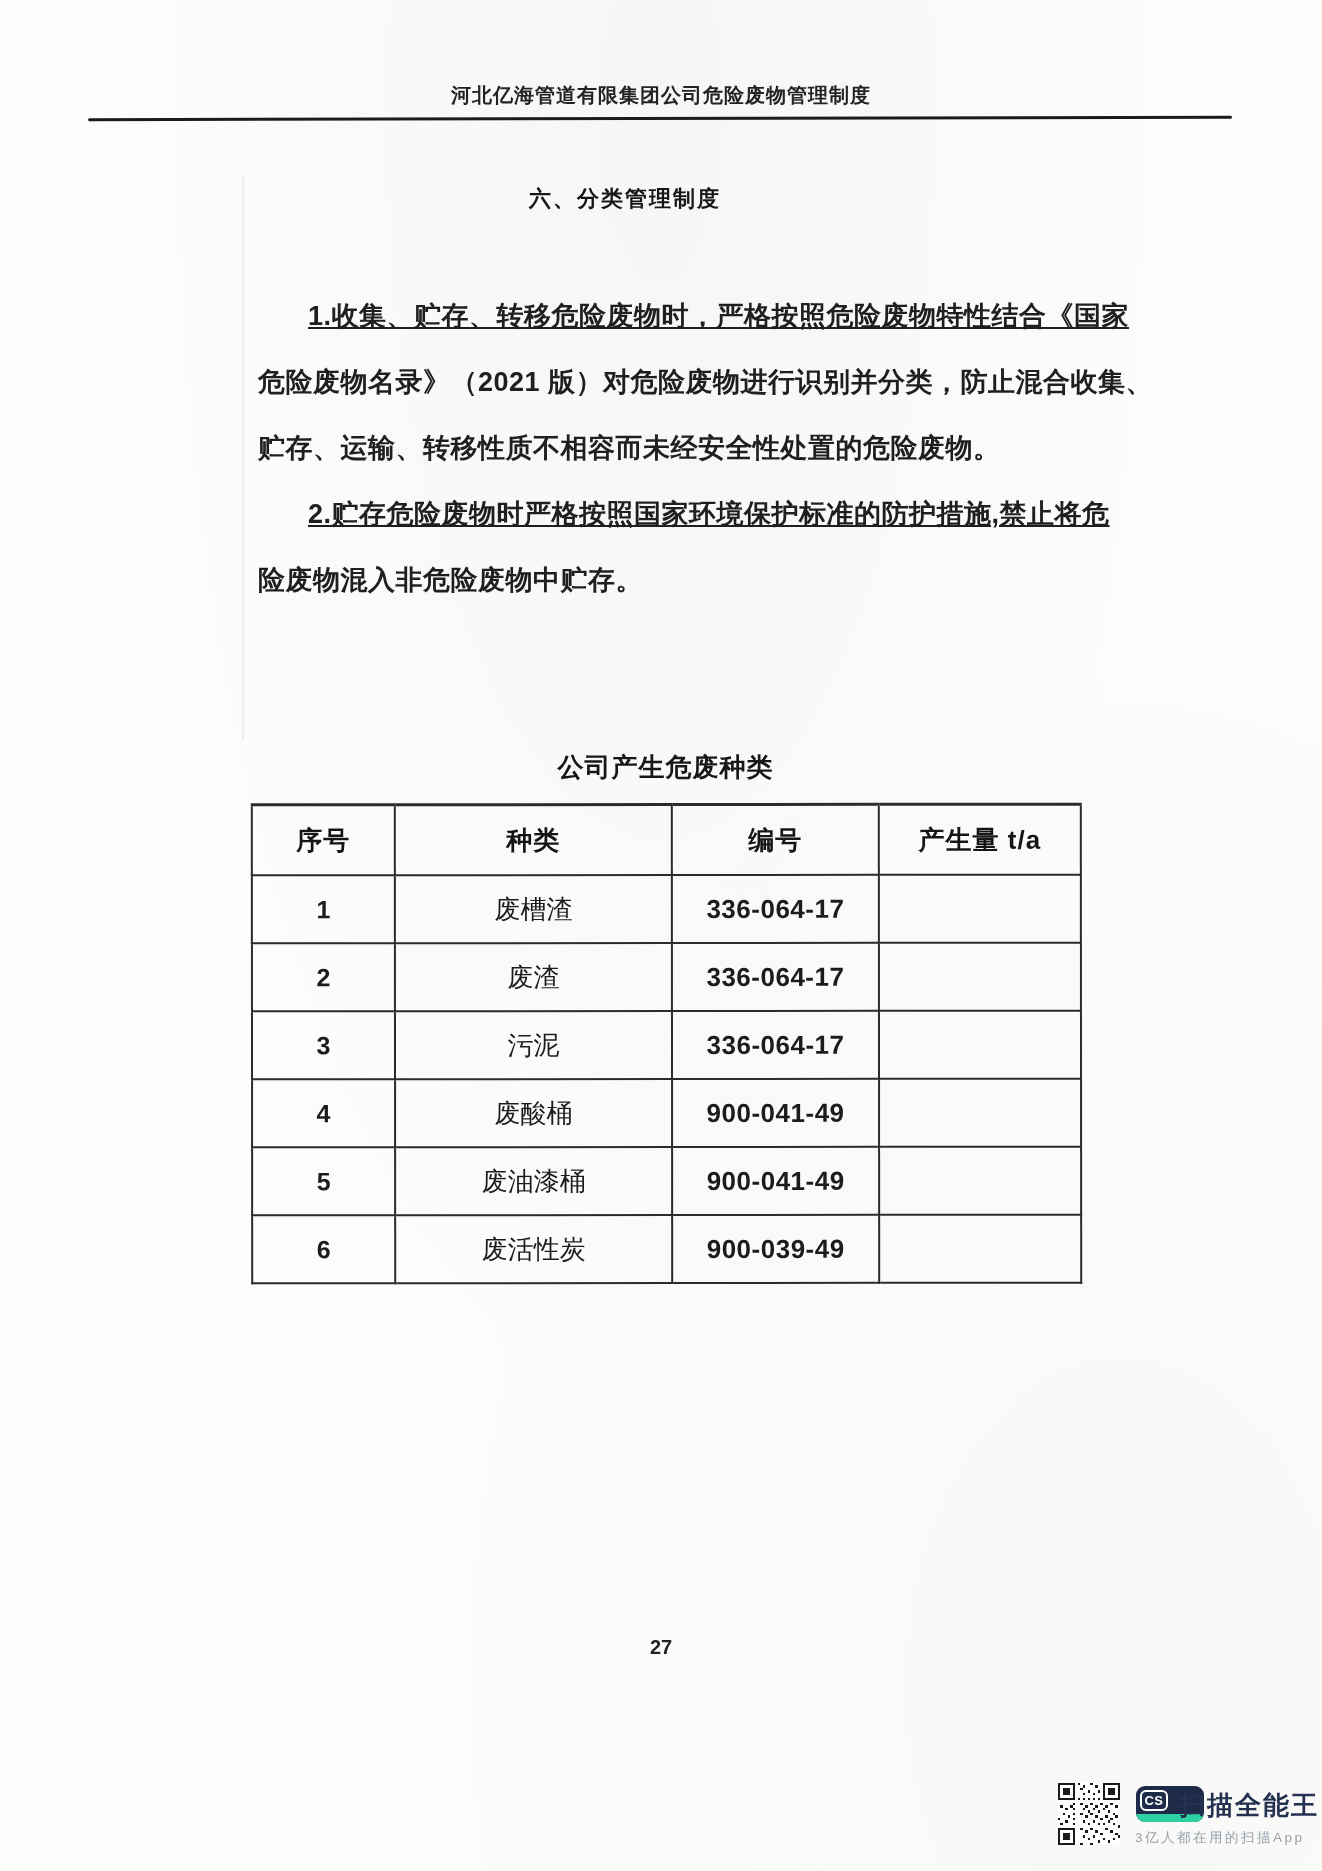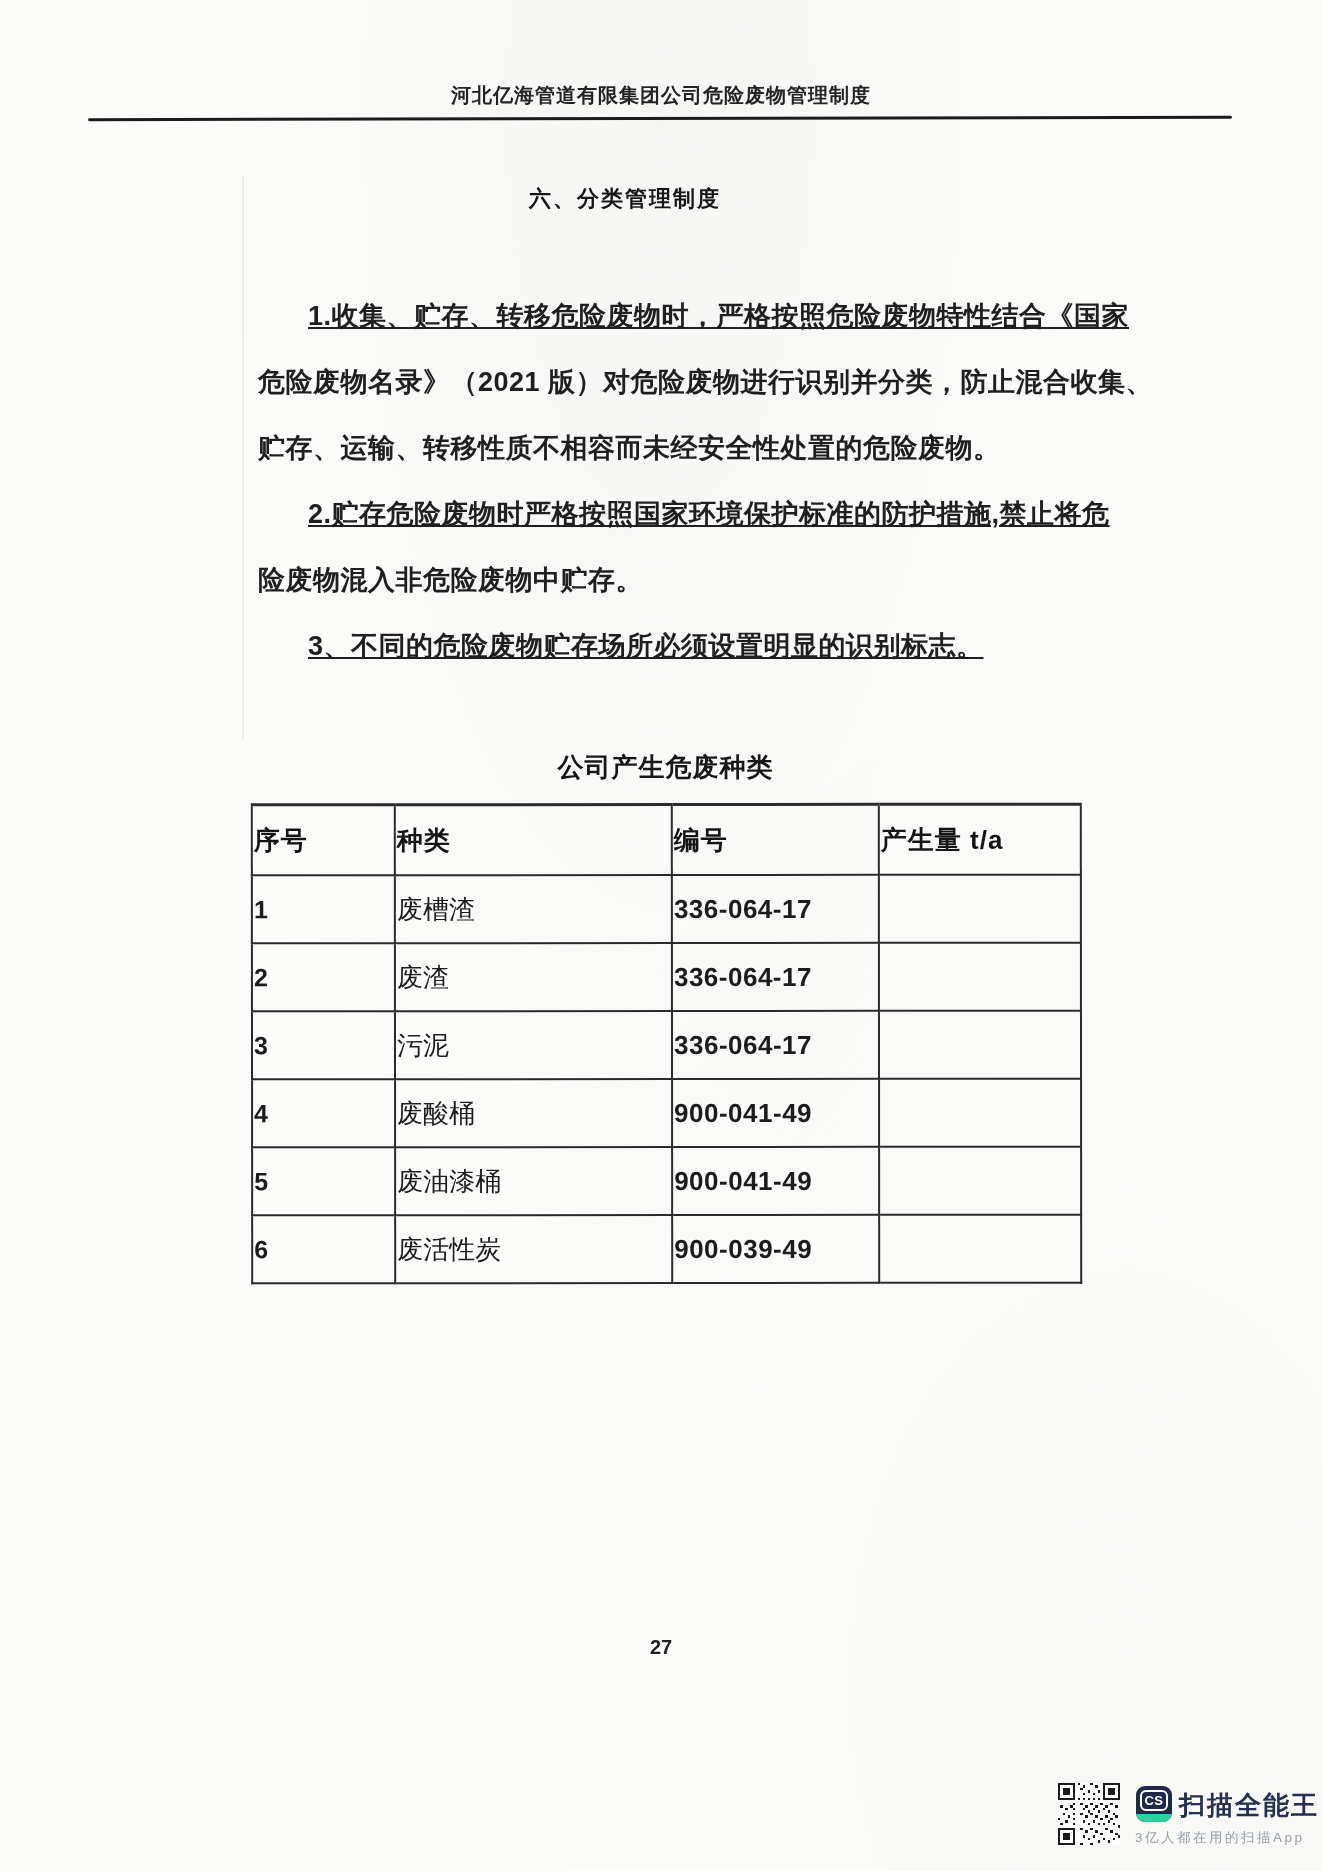--- a/index.html
+++ b/index.html
@@ -48,21 +48,21 @@
     position:absolute;top:750px;left:251px;width:829px;
     text-align:center;font-size:26px;font-weight:800;letter-spacing:1px;
     color:#171717;
   }
   table.waste-table{
     position:absolute;top:803px;left:251px;width:829px;
     border-collapse:collapse;table-layout:fixed;
     transform:rotate(-0.05deg);
   }
   .waste-table th,.waste-table td{
-    border:2px solid #2b2b2b;text-align:left;vertical-align:middle;
+    border:2px solid #2b2b2b;text-align:center;vertical-align:middle;
     overflow:hidden;
   }
   .waste-table th{
     height:66px;font-size:26px;font-weight:800;color:#151515;letter-spacing:1px;
     border-top-width:3px;
   }
   .waste-table td{
     height:64px;font-size:26px;font-weight:400;color:#1c1c1c;
   }
   .waste-table td.num{font-weight:700;font-size:25px;}
@@ -70,21 +70,21 @@
   
   .page-number{
     position:absolute;top:1636px;left:0;width:1322px;
     text-align:center;font-size:20px;font-weight:700;color:#222;
   }
   
   .watermark{position:absolute;left:1050px;top:1775px;width:265px;height:92px;}
   .qr{position:absolute;left:8px;top:8px;width:62px;height:62px;}
   .cs-logo{
     position:absolute;left:86px;top:11px;width:36px;height:36px;
-    background:#1d2b49;border-radius:9px;overflow:hidden;
+    background:#1d2b49;border-radius:9px;overflow:hidden;padding-left:32px;
   }
   .cs-band{position:absolute;left:0;right:0;bottom:0;height:8px;background:#2ed0a2;}
   .cs-box{
     position:absolute;left:4px;top:4px;width:24px;height:17px;
     border:2px solid #ffffff;border-radius:6px;
     display:flex;align-items:center;justify-content:center;
     font-size:13px;font-weight:800;color:#ffffff;letter-spacing:0.5px;
   }
   .app-name{
     position:absolute;left:129px;top:13px;
@@ -107,21 +107,20 @@
   <div class="fold-line"></div>
 
   <h1 class="doc-title">六、分类管理制度</h1>
 
   <div class="body-text">
     <div class="line indent">1.收集、贮存、转移危险废物时，严格按照危险废物特性结合《国家</div>
     <div class="line">危险废物名录》（2021 版）对危险废物进行识别并分类，防止混合收集、</div>
     <div class="line">贮存、运输、转移性质不相容而未经安全性处置的危险废物。</div>
     <div class="line indent">2.贮存危险废物时严格按照国家环境保护标准的防护措施,禁止将危</div>
     <div class="line">险废物混入非危险废物中贮存。</div>
-    <div class="line indent">3、不同的危险废物贮存场所必须设置明显的识别标志。</div>
   </div>
 
   <div class="table-title">公司产生危废种类</div>
 
   <table class="waste-table">
     <colgroup>
       <col style="width:143px">
         <col style="width:277px">
         <col style="width:207px">
         <col style="width:202px">

